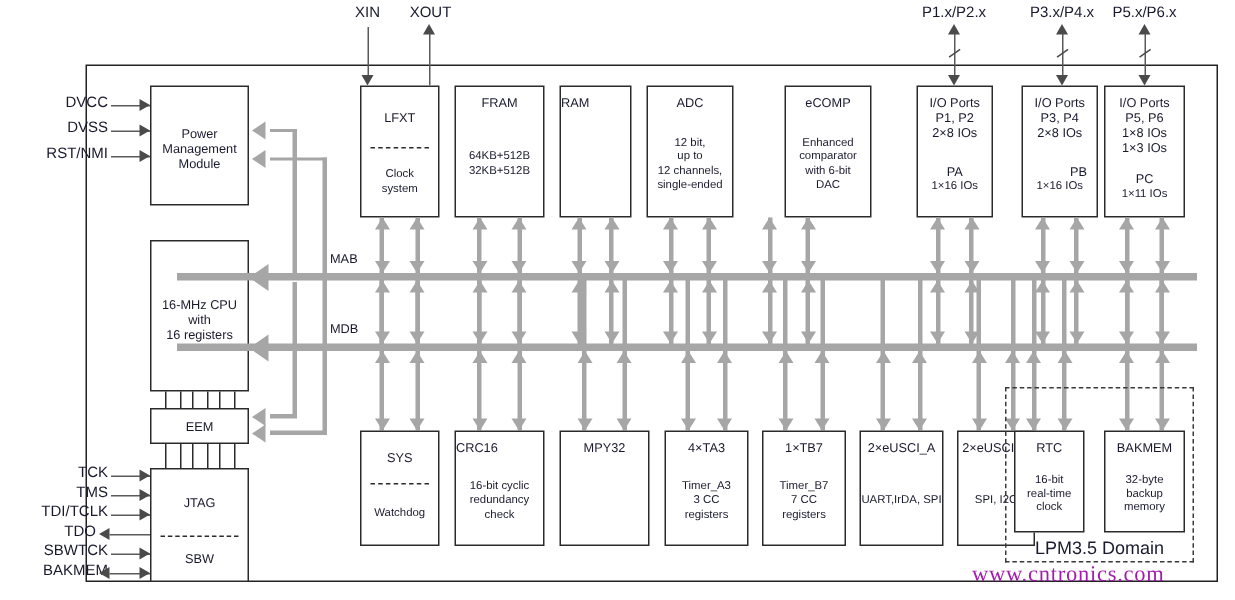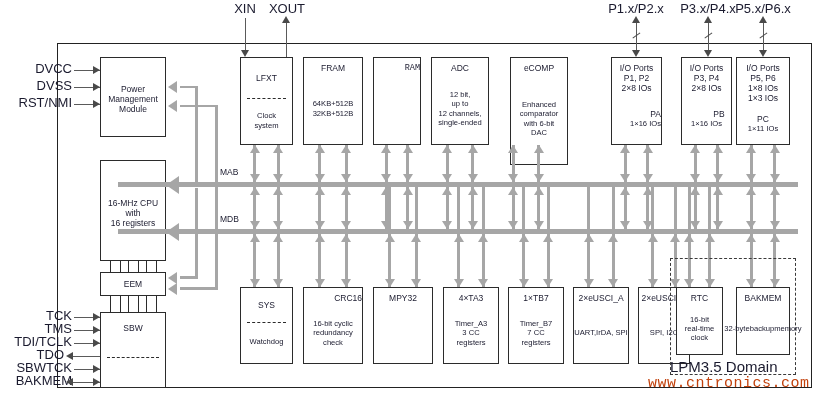--- a/index.html
+++ b/index.html
@@ -23,42 +23,42 @@
 
   
   .blk.small .hd{font-size:8.5px;}
 
   
   .bus{position:absolute;background:#a6a6a6;}
   .wire{position:absolute;background:#5a5a5a;}
   .wire-g{position:absolute;background:#a6a6a6;}
 
   
-  .lbl{position:absolute;font-size:13px;line-height:10px;white-space:nowrap;}
+  .lbl{position:absolute;font-size:10px;line-height:10px;white-space:nowrap;}
   .lbl.r{text-align:right;}
   .lbl.c{text-align:center;}
   .lbl.bus-name{font-size:8.5px;}
 
   
   .domain{position:absolute;border:1.5px dashed #3a3a3a;box-sizing:border-box;}
-  .domain-lbl{position:absolute;font-size:15px;white-space:nowrap;}
+  .domain-lbl{position:absolute;font-size:12px;white-space:nowrap;text-align:center;}
 
   
   .tri{position:absolute;width:0;height:0;}
   .tri.down{border-left:5px solid transparent;border-right:5px solid transparent;border-top:8px solid #a6a6a6;}
   .tri.up{border-left:5px solid transparent;border-right:5px solid transparent;border-bottom:8px solid #a6a6a6;}
   .tri.left{border-top:9px solid transparent;border-bottom:9px solid transparent;border-right:13px solid #a6a6a6;}
   .tri.dk-right{border-top:4.5px solid transparent;border-bottom:4.5px solid transparent;border-left:7px solid #4a4a4a;}
   .tri.dk-left{border-top:4.5px solid transparent;border-bottom:4.5px solid transparent;border-right:7px solid #4a4a4a;}
   .tri.dk-down{border-left:4.5px solid transparent;border-right:4.5px solid transparent;border-top:7px solid #4a4a4a;}
   .tri.dk-up{border-left:4.5px solid transparent;border-right:4.5px solid transparent;border-bottom:7px solid #4a4a4a;}
   .tri.gl{border-top:6px solid transparent;border-bottom:6px solid transparent;border-right:9px solid #a6a6a6;}
 
-  .watermark{position:absolute;font-size:15px;color:#c2410c;letter-spacing:.5px;
-             white-space:nowrap;font-family:Liberation Mono, monospace;}
+  .watermark{position:absolute;font-size:15px;color:#a21caf;letter-spacing:.5px;
+             white-space:nowrap;font-family:Liberation Serif, serif;}
 
   .slash{position:absolute;width:9px;height:1.4px;background:#4a4a4a;
          transform:rotate(-35deg);}
 </style>
 </head>
 <body>
 
 <div id="stage">
 
   <div class="abs chip-border" style="left:57px;top:43px;width:755px;height:345px;"></div>
@@ -93,20 +93,23 @@
 
   <div class="abs blk small" style="left:100px;top:272px;width:66px;height:24px;justify-content:center;">
     <div class="hd" style="padding-top:0">EEM</div>
   </div>
 
   <div class="abs" style="left:110px;top:296px;width:11px;height:16px;border-left:1.6px solid #2b2b2b;border-right:1.6px solid #2b2b2b;"></div>
   <div class="abs" style="left:128px;top:296px;width:11px;height:16px;border-left:1.6px solid #2b2b2b;border-right:1.6px solid #2b2b2b;"></div>
   <div class="abs" style="left:146px;top:296px;width:11px;height:16px;border-left:1.6px solid #2b2b2b;border-right:1.6px solid #2b2b2b;"></div>
 
   <div class="abs blk" style="left:100px;top:312px;width:66px;height:76px;">
+    <div style="height:44px;display:flex;align-items:center;justify-content:center;width:100%;">
+      <span class="hd" style="padding-top:0">JTAG</span>
+    </div>
     <div class="dash-sep" style="top:44px;"></div>
     <div style="height:30px;display:flex;align-items:center;justify-content:center;width:100%;">
       <span class="hd" style="padding-top:0">SBW</span>
     </div>
   </div>
 
   <div class="lbl r" style="left:4px;top:311px;width:68px;">TCK</div>
   <div class="wire" style="left:74px;top:316.5px;width:26px;height:1.6px;"></div>
   <div class="tri dk-right" style="left:93px;top:313px;"></div>
 
@@ -171,55 +174,55 @@
       <div class="abs blk" style="left: 303px; top: 57px; width: 60px; height: 88px;">
         <div style="width: 100%; padding-top: 5px; display: flex; flex-direction: column; align-items: center;">
           <div class="hd" style="padding-top: 0px;">FRAM</div>
         </div>
         <div style="flex: 1 1 0%; width: 100%; display: flex; flex-direction: column; align-items: center; justify-content: center;">
           <div class="bd">64KB+512B</div>
           <div class="bd">32KB+512B</div>
         </div>
       </div>
       <div class="abs blk" style="left: 373px; top: 57px; width: 48px; height: 88px;">
-        <div style="width: 100%; padding-top: 5px; display: flex; flex-direction: column; align-items: flex-end; font-family: Liberation Mono, monospace;">
+        <div style="width: 100%; padding-top: 5px; display: flex; flex-direction: column; align-items: flex-start;">
           <div class="hd" style="padding-top: 0px;">RAM</div>
         </div>
       </div>
       <div class="abs blk" style="left: 431px; top: 57px; width: 58px; height: 88px;">
         <div style="width: 100%; padding-top: 5px; display: flex; flex-direction: column; align-items: center;">
           <div class="hd" style="padding-top: 0px;">ADC</div>
         </div>
         <div style="flex: 1 1 0%; width: 100%; display: flex; flex-direction: column; align-items: center; justify-content: center;">
           <div class="bd">12 bit,</div>
           <div class="bd">up to</div>
           <div class="bd">12 channels,</div>
           <div class="bd">single-ended</div>
         </div>
       </div>
-      <div class="abs blk" style="left: 510px; top: 57px; width: 58px; height: 108px;">
+      <div class="abs blk" style="left: 523px; top: 57px; width: 58px; height: 88px;">
         <div style="width: 100%; padding-top: 5px; display: flex; flex-direction: column; align-items: center;">
           <div class="hd" style="padding-top: 0px;">eCOMP</div>
         </div>
         <div style="flex: 1 1 0%; width: 100%; display: flex; flex-direction: column; align-items: center; justify-content: center;">
           <div class="bd">Enhanced</div>
           <div class="bd">comparator</div>
           <div class="bd">with 6-bit</div>
           <div class="bd">DAC</div>
         </div>
       </div>
     </div>
   <div id="io-row-host">
       <div class="abs blk" style="left: 611px; top: 57px; width: 51px; height: 88px;">
         <div style="width: 100%; padding-top: 5px; display: flex; flex-direction: column; align-items: center;">
           <div class="hd" style="padding-top: 0px;">I/O Ports</div>
           <div class="hd" style="padding-top: 0px;">P1, P2</div>
           <div class="hd" style="padding-top: 0px;">2×8 IOs</div>
         </div>
-        <div style="flex: 1 1 0%; width: 100%; display: flex; flex-direction: column; align-items: flex-end; justify-content: center;">
+        <div style="flex: 1 1 0%; width: 100%; display: flex; flex-direction: column; align-items: center; justify-content: center;">
           <div class="hd" style="padding-top: 0px;">PA</div>
           <div class="bd" style="padding-top: 0px;">1×16 IOs</div>
         </div>
       </div>
       <div class="abs blk" style="left: 681px; top: 57px; width: 51px; height: 88px;">
         <div style="width: 100%; padding-top: 5px; display: flex; flex-direction: column; align-items: center;">
           <div class="hd" style="padding-top: 0px;">I/O Ports</div>
           <div class="hd" style="padding-top: 0px;">P3, P4</div>
           <div class="hd" style="padding-top: 0px;">2×8 IOs</div>
         </div>
@@ -406,21 +409,21 @@
       <div class="abs blk" style="left: 240px; top: 287px; width: 53px; height: 77px;">
         <div style="height: 34px; width: 100%; display: flex; flex-direction: column; align-items: center; justify-content: center;">
           <div class="hd" style="padding-top: 0px;">SYS</div>
         </div>
         <div class="dash-sep" style="top: 34px;"></div>
         <div style="height: 43px; width: 100%; display: flex; flex-direction: column; align-items: center; justify-content: center;">
           <div class="bd">Watchdog</div>
         </div>
       </div>
       <div class="abs blk" style="left: 303px; top: 287px; width: 60px; height: 77px;">
-        <div style="width: 100%; padding-top: 5px; display: flex; flex-direction: column; align-items: flex-end;">
+        <div style="width: 100%; padding-top: 5px; display: flex; flex-direction: column; align-items: flex-start;">
           <div class="hd" style="padding-top: 0px;">CRC16</div>
         </div>
         <div style="flex: 1 1 0%; width: 100%; display: flex; flex-direction: column; align-items: center; justify-content: center;">
           <div class="bd">16-bit cyclic</div>
           <div class="bd">redundancy</div>
           <div class="bd">check</div>
         </div>
       </div>
       <div class="abs blk" style="left: 373px; top: 287px; width: 60px; height: 77px;">
         <div style="width: 100%; padding-top: 5px; display: flex; flex-direction: column; align-items: center;">
@@ -476,21 +479,21 @@
         <div style="flex: 1 1 0%; width: 100%; display: flex; flex-direction: column; align-items: center; justify-content: center;">
           <div class="bd">16-bit</div>
           <div class="bd">real-time</div>
           <div class="bd">clock</div>
         </div>
       </div>
       <div class="abs blk" style="left: 736px; top: 287px; width: 54px; height: 68px;">
         <div style="width: 100%; padding-top: 5px; display: flex; flex-direction: column; align-items: center;">
           <div class="hd" style="padding-top: 0px;">BAKMEM</div>
         </div>
-        <div style="flex: 1 1 0%; width: 100%; display: flex; flex-direction: row; align-items: center; justify-content: center;">
+        <div style="flex: 1 1 0%; width: 100%; display: flex; flex-direction: column; align-items: center; justify-content: center;">
           <div class="bd">32-byte</div>
           <div class="bd">backup</div>
           <div class="bd">memory</div>
         </div>
       </div>
     </div>
 
   <div class="watermark" style="left:648px;top:375px;">www.cntronics.com</div>
 
 </div>

